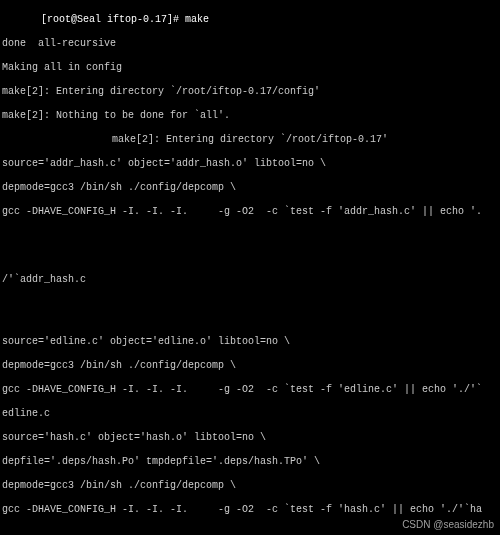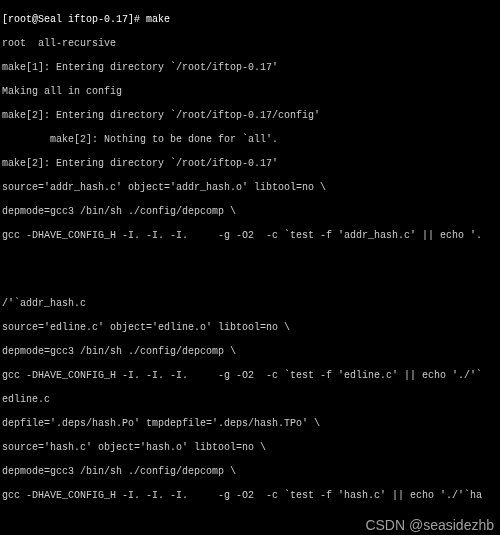--- a/index.html
+++ b/index.html
@@ -11,53 +11,52 @@
     overflow: hidden;
     font-family: "Courier New", monospace;
     font-size: 10px;
     line-height: 12px;
   }
   .term {
     padding: 2px 2px;
     white-space: pre;
     color: #ccc;
   }
-  .wh { color: #fff; }
+  .wh { color: #fff; margin-left: 39px; }
   .gr { color: #ccc; }
   .watermark {
     position: absolute;
     right: 6px;
     bottom: 4px;
     color: #bbb;
     font-family: Arial, sans-serif;
-    font-size: 14px;
+    font-size: 10px;
     opacity: 0.85;
   }
 </style>
 </head>
 <body>
 
 <div class="term">
 <span class="wh" style="display: block;">[root@Seal iftop-0.17]# make</span>
-<span class="gr" style="display: block;">root  all-recursive</span>
-<span class="gr" style="display: block;">make[1]: Entering directory `/root/iftop-0.17'</span>
+<span class="gr" style="display: block;">done  all-recursive</span>
 <span class="gr" style="display: block;">Making all in config</span>
 <span class="gr" style="display: block;">make[2]: Entering directory `/root/iftop-0.17/config'</span>
-<span class="gr" style="display: block; margin-left: 48px;">make[2]: Nothing to be done for `all'.</span>
-<span class="gr" style="display: block;">make[2]: Entering directory `/root/iftop-0.17'</span>
+<span class="gr" style="display: block;">make[2]: Nothing to be done for `all'.</span>
+<span class="gr" style="display: block; text-align: center;">make[2]: Entering directory `/root/iftop-0.17'</span>
 <span class="gr" style="display: block;">source='addr_hash.c' object='addr_hash.o' libtool=no \</span>
 <span class="gr" style="display: block;">depmode=gcc3 /bin/sh ./config/depcomp \</span>
 <span class="gr" style="display: block;">gcc -DHAVE_CONFIG_H -I. -I. -I.     -g -O2  -c `test -f 'addr_hash.c' || echo '.</span>
 <span class="gr" style="display: block; margin-top: 44px;">/'`addr_hash.c</span>
-<span class="gr" style="display: block;">source='edline.c' object='edline.o' libtool=no \</span>
+<span class="gr" style="display: block; margin-top: 38px;">source='edline.c' object='edline.o' libtool=no \</span>
 <span class="gr" style="display: block;">depmode=gcc3 /bin/sh ./config/depcomp \</span>
 <span class="gr" style="display: block;">gcc -DHAVE_CONFIG_H -I. -I. -I.     -g -O2  -c `test -f 'edline.c' || echo './'`</span>
 <span class="gr" style="display: block;">edline.c</span>
+<span class="gr" style="display: block;">source='hash.c' object='hash.o' libtool=no \</span>
 <span class="gr" style="display: block;">depfile='.deps/hash.Po' tmpdepfile='.deps/hash.TPo' \</span>
-<span class="gr" style="display: block;">source='hash.c' object='hash.o' libtool=no \</span>
 <span class="gr" style="display: block;">depmode=gcc3 /bin/sh ./config/depcomp \</span>
 <span class="gr" style="display: block;">gcc -DHAVE_CONFIG_H -I. -I. -I.     -g -O2  -c `test -f 'hash.c' || echo './'`ha</span>
 
 
 
 
 
 
 
 

